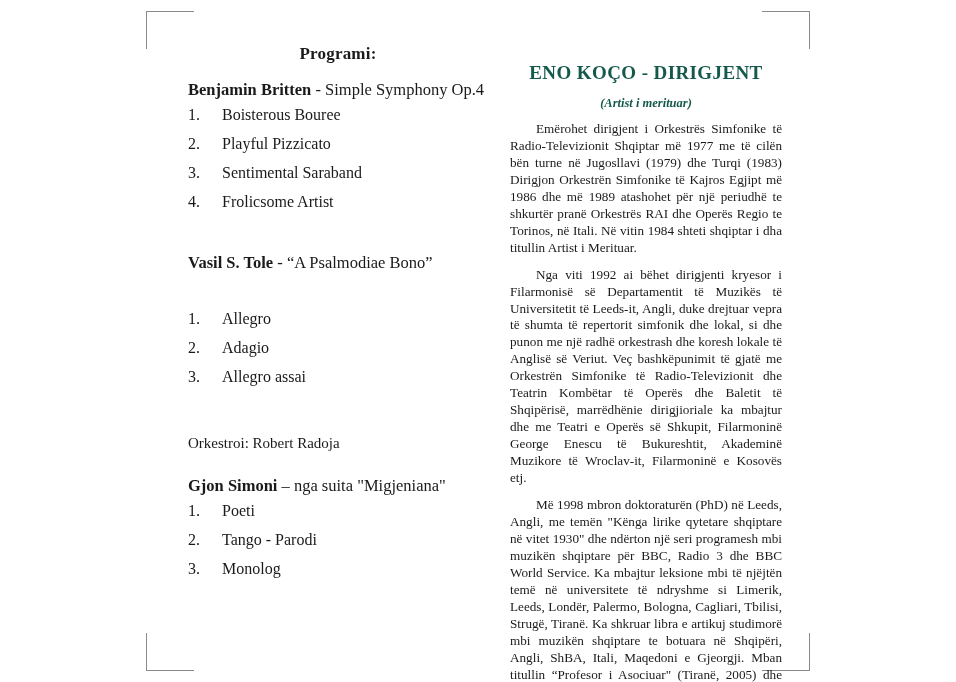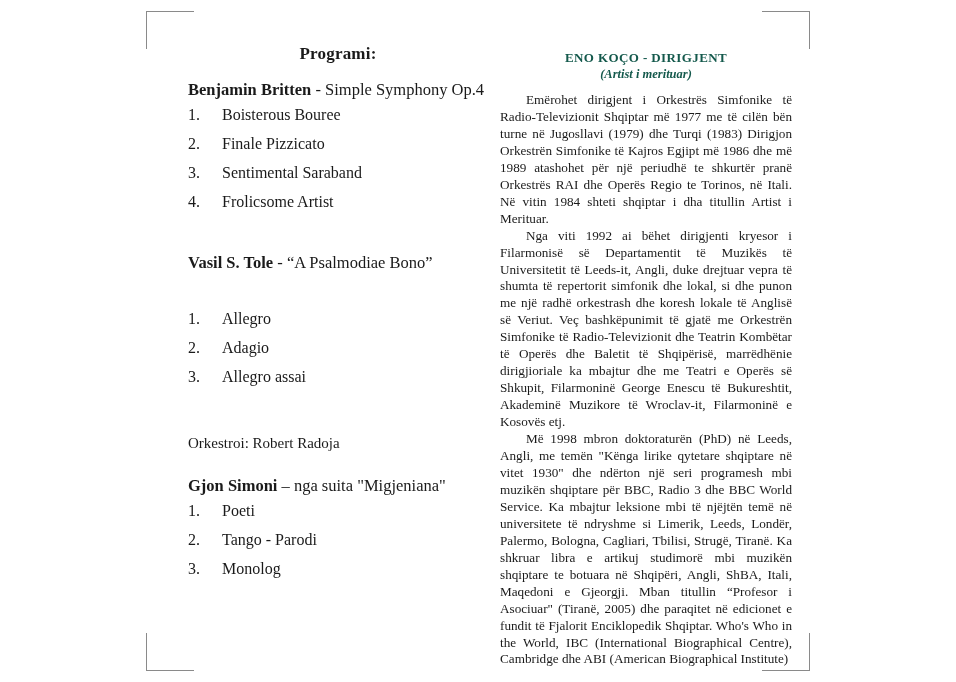--- a/index.html
+++ b/index.html
@@ -100,39 +100,39 @@
   
   .col-right {
     position: absolute;
     left: 500px;
     top: 50px;
     width: 292px;
   }
   .bio-title {
     color: #14594c;
     font-weight: bold;
-    font-size: 13px;
+    font-size: 19px;
     text-align: center;
-    margin: 0;
+    margin: 12px;
     letter-spacing: 0.4px;
   }
   .bio-subtitle {
     color: #14594c;
     font-weight: bold;
     font-style: italic;
     font-size: 12.5px;
     text-align: center;
     margin: 1px 0 10px 0;
   }
   .bio-par {
     text-align: justify;
     text-justify: inter-word;
     font-size: 13.2px;
     line-height: 1.285;
-    margin: 0;
+    margin: 10px;
     text-indent: 26px;
     hyphens: none;
   }
 </style>
 </head>
 <body>
 
 <div class="page">
 
   <div class="crop crop-tl">
@@ -160,21 +160,21 @@
       <p class="work">
         <span class="composer">Benjamin Britten</span><span> - </span><span>Simple Symphony Op.4</span>
       </p>
       <ul class="mvt-list">
         <li class="mvt">
           <span class="num">1.</span>
           <span>Boisterous Bouree</span>
         </li>
         <li class="mvt">
           <span class="num">2.</span>
-          <span>Finale Pizzicato</span>
+          <span>Playful Pizzicato</span>
         </li>
         <li class="mvt">
           <span class="num">3.</span>
           <span>Sentimental Saraband</span>
         </li>
         <li class="mvt">
           <span class="num">4.</span>
           <span>Frolicsome Artist</span>
         </li>
       </ul>

